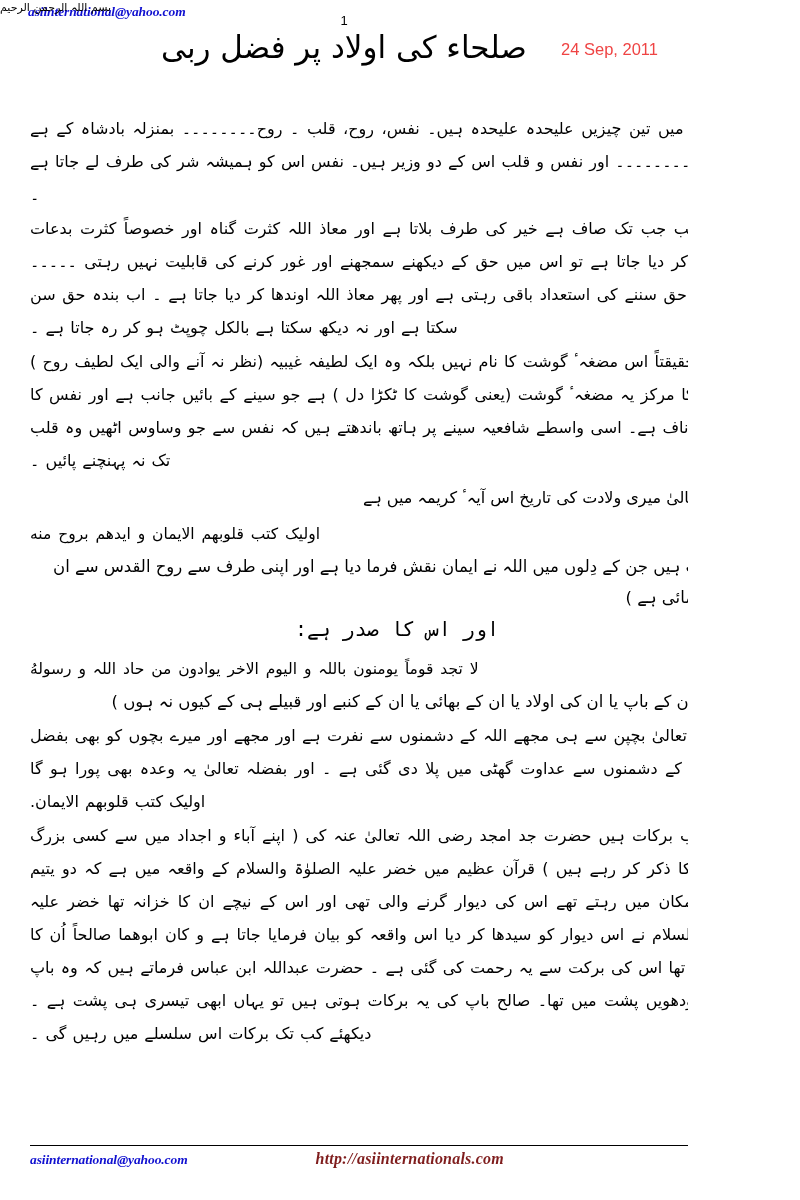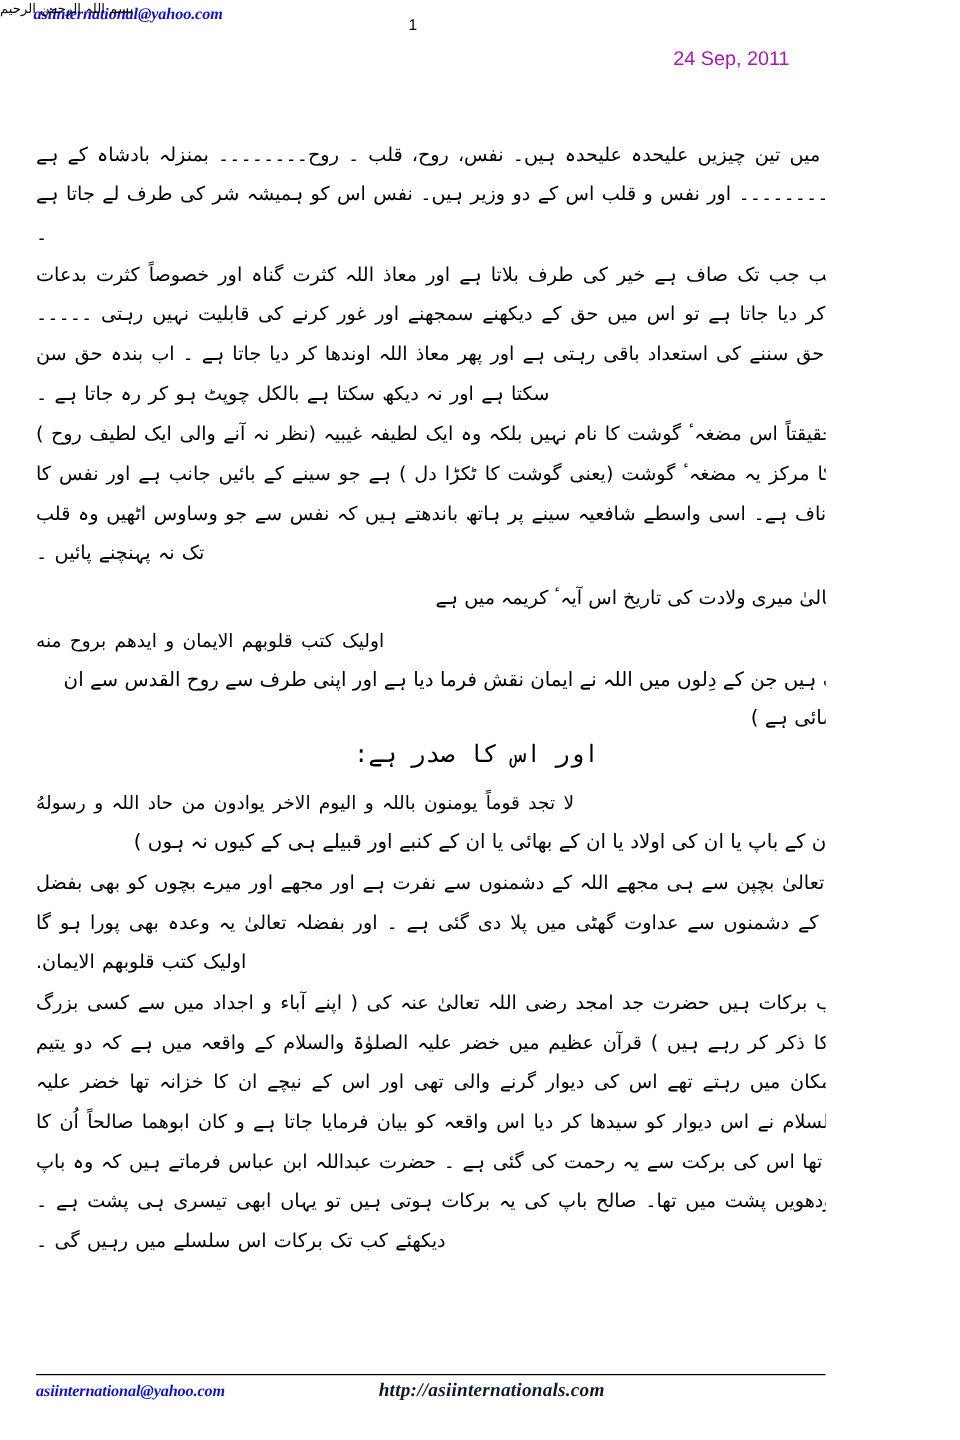--- a/index.html
+++ b/index.html
@@ -77,21 +77,21 @@
     line-height: 1.5;
     letter-spacing: -0.5px;
   }
 
   .header-date {
     position: absolute;
     right: 30px;
     top: 40px;
     font-family: "Liberation Sans", sans-serif;
     font-size: 16.5px;
-    color: #a21caf;
+    color: #ef4444;
     white-space: nowrap;
   }
 
   
   .body-area {
     position: absolute;
     left: 0;
     top: 112px;
     width: 800px;
     height: 1030px;
@@ -185,21 +185,21 @@
     color: #1010d0;
     font-family: "Liberation Serif", "DejaVu Serif", serif;
     font-style: italic;
     font-weight: 700;
     font-size: 13.5px;
     white-space: nowrap;
     letter-spacing: -0.1px;
   }
 
   .footer-url {
-    color: #0f172a;
+    color: #7f1d1d;
     font-family: "Liberation Serif", "DejaVu Serif", serif;
     font-style: italic;
     font-weight: 700;
     font-size: 16px;
     white-space: nowrap;
     margin-left: 128px;
     letter-spacing: 0.2px;
   }
 </style>
 </head>
@@ -207,20 +207,21 @@
 
 <div class="page">
 
   <div class="header">
     <div class="header-email">asiinternational@yahoo.com</div>
 
     <div class="header-bismillah">بسم اللہ الرحمن الرحیم</div>
 
     <div class="page-number">1</div>
 
+    <div class="header-title">صلحاء کی اولاد پر فضل ربی</div>
 
     <div class="header-date">24 Sep, 2011</div>
   </div>
 
   <div class="body-area">
 
     <p class="urdu-para">''اصل میں تین چیزیں علیحدہ علیحدہ ہیں۔ نفس، روح، قلب ۔ روح۔۔۔۔۔۔۔۔ بمنزلہ بادشاہ کے ہے ۔۔۔۔۔۔۔۔۔۔۔۔۔۔۔ اور نفس و قلب اس کے دو وزیر ہیں۔ نفس اس کو ہمیشہ شر کی طرف لے جاتا ہے ۔</p>
 
     <p class="urdu-para">اور قلب جب تک صاف ہے خیر کی طرف بلاتا ہے اور معاذ اللہ کثرت گناہ اور خصوصاً کثرت بدعات سے اندھا کر دیا جاتا ہے  تو اس میں حق کے دیکھنے  سمجھنے اور غور کرنے کی قابلیت نہیں رہتی ۔۔۔۔۔ مگر ابھی حق سننے کی استعداد باقی رہتی ہے اور پھر معاذ اللہ اوندھا کر دیا جاتا ہے ۔ اب بندہ حق سن سکتا ہے اور نہ دیکھ سکتا ہے  بالکل چوپٹ ہو کر رہ جاتا ہے ۔</p>
 

